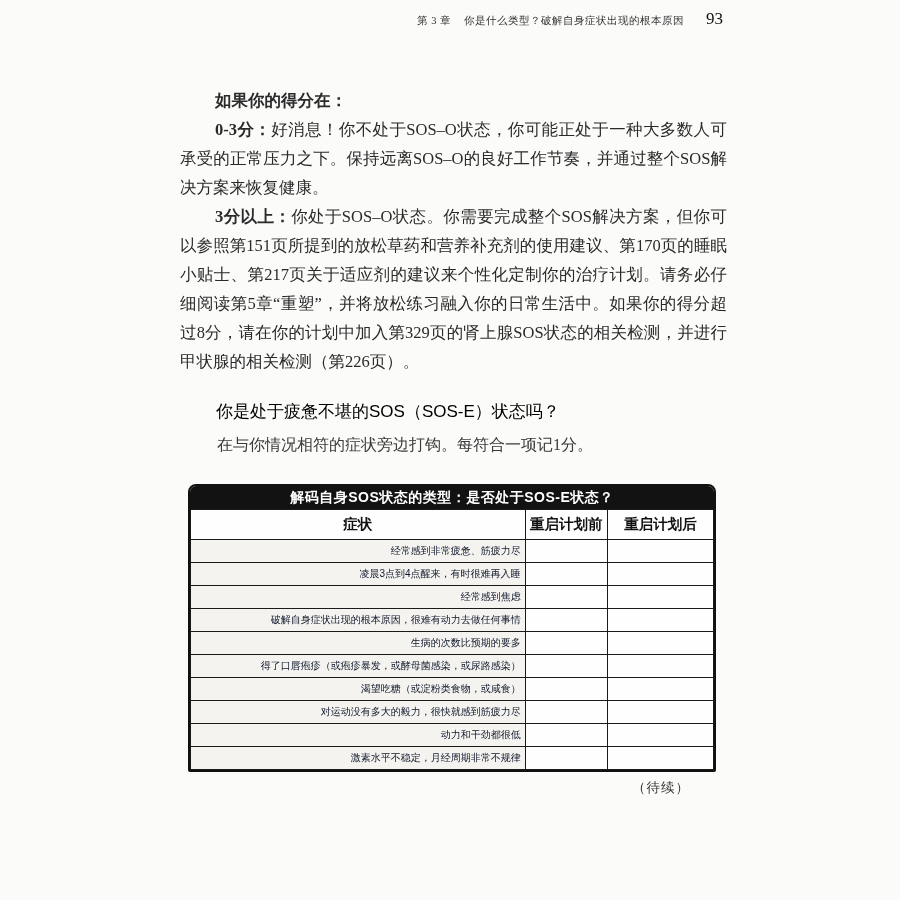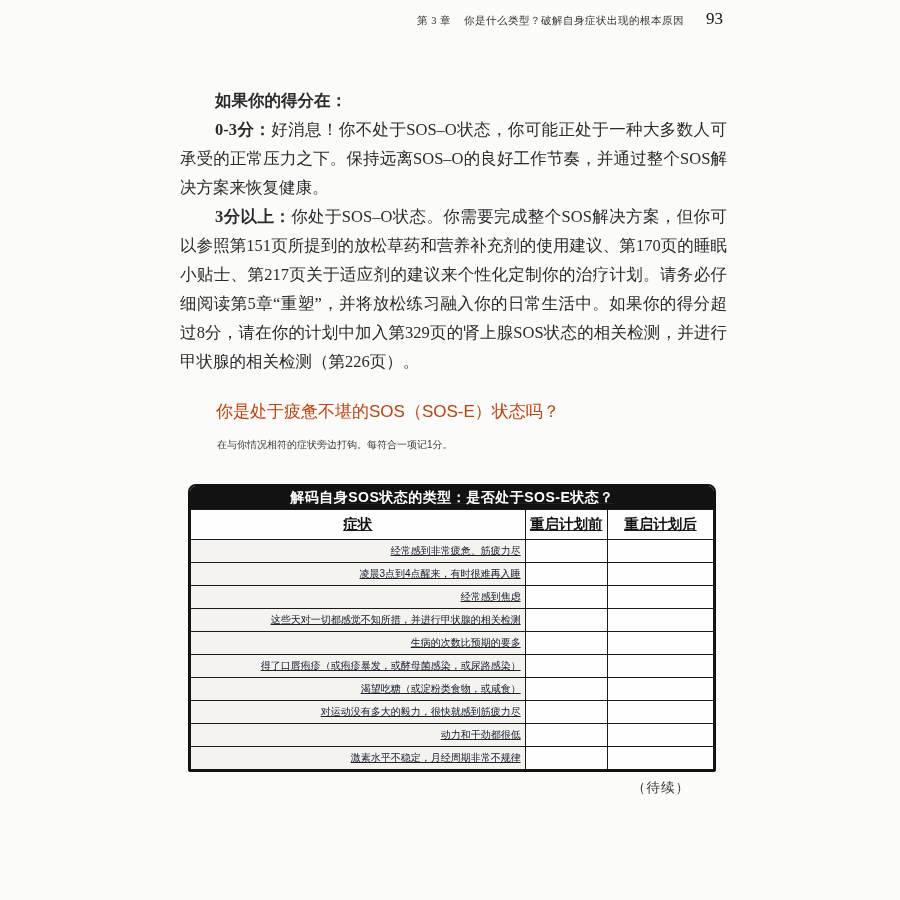--- a/index.html
+++ b/index.html
@@ -28,36 +28,35 @@
     position:absolute;left:180px;top:86px;width:547px;
   }
   .para{
     margin:0;font-size:16.5px;line-height:29px;
     text-align:justify;text-indent:35px;color:#2a2a2a;
   }
   .para .lead{font-weight:700;}
   .sec-heading{
     margin:23px 0 0 0;font-weight:400;
     font-family:"Liberation Sans","DejaVu Sans",sans-serif;
-    font-size:17px;line-height:26px;color:#c2410c;
+    font-size:17px;line-height:26px;color:#000000;
     text-indent:36px;
   }
   .instruction{
     margin:9px 0 0 0;
-    font-family:Liberation Sans, sans-serif;
-    font-size:10px;line-height:22px;color:#3a3a3a;
+    font-family:Liberation Serif, serif;
+    font-size:16px;line-height:22px;color:#3a3a3a;
     text-indent:37px;
   }
   
   .quiz-table{
     margin:28px 12px 0 8px;width:524px;
     border:2px solid #111;border-radius:8px 8px 2px 2px;
     overflow:hidden;background:#fff;
     font-family:"Liberation Sans","DejaVu Sans",sans-serif;
-    text-decoration:underline;
   }
   .table-title{
     background:#121212;color:#fff;font-weight:700;
     font-size:14px;line-height:23px;height:23px;text-align:center;
     letter-spacing:.5px;
   }
   .quiz-table table{
     border-collapse:collapse;width:100%;table-layout:fixed;
   }
   .quiz-table th,.quiz-table td{
@@ -128,21 +127,21 @@
             <td class="sym">凌晨3点到4点醒来，有时很难再入睡</td>
             <td class="chk"></td>
             <td class="chk"></td>
           </tr>
           <tr>
             <td class="sym">经常感到焦虑</td>
             <td class="chk"></td>
             <td class="chk"></td>
           </tr>
           <tr>
-            <td class="sym">这些天对一切都感觉不知所措，并进行甲状腺的相关检测</td>
+            <td class="sym">破解自身症状出现的根本原因，很难有动力去做任何事情</td>
             <td class="chk"></td>
             <td class="chk"></td>
           </tr>
           <tr>
             <td class="sym">生病的次数比预期的要多</td>
             <td class="chk"></td>
             <td class="chk"></td>
           </tr>
           <tr>
             <td class="sym">得了口唇疱疹（或疱疹暴发，或酵母菌感染，或尿路感染）</td>

